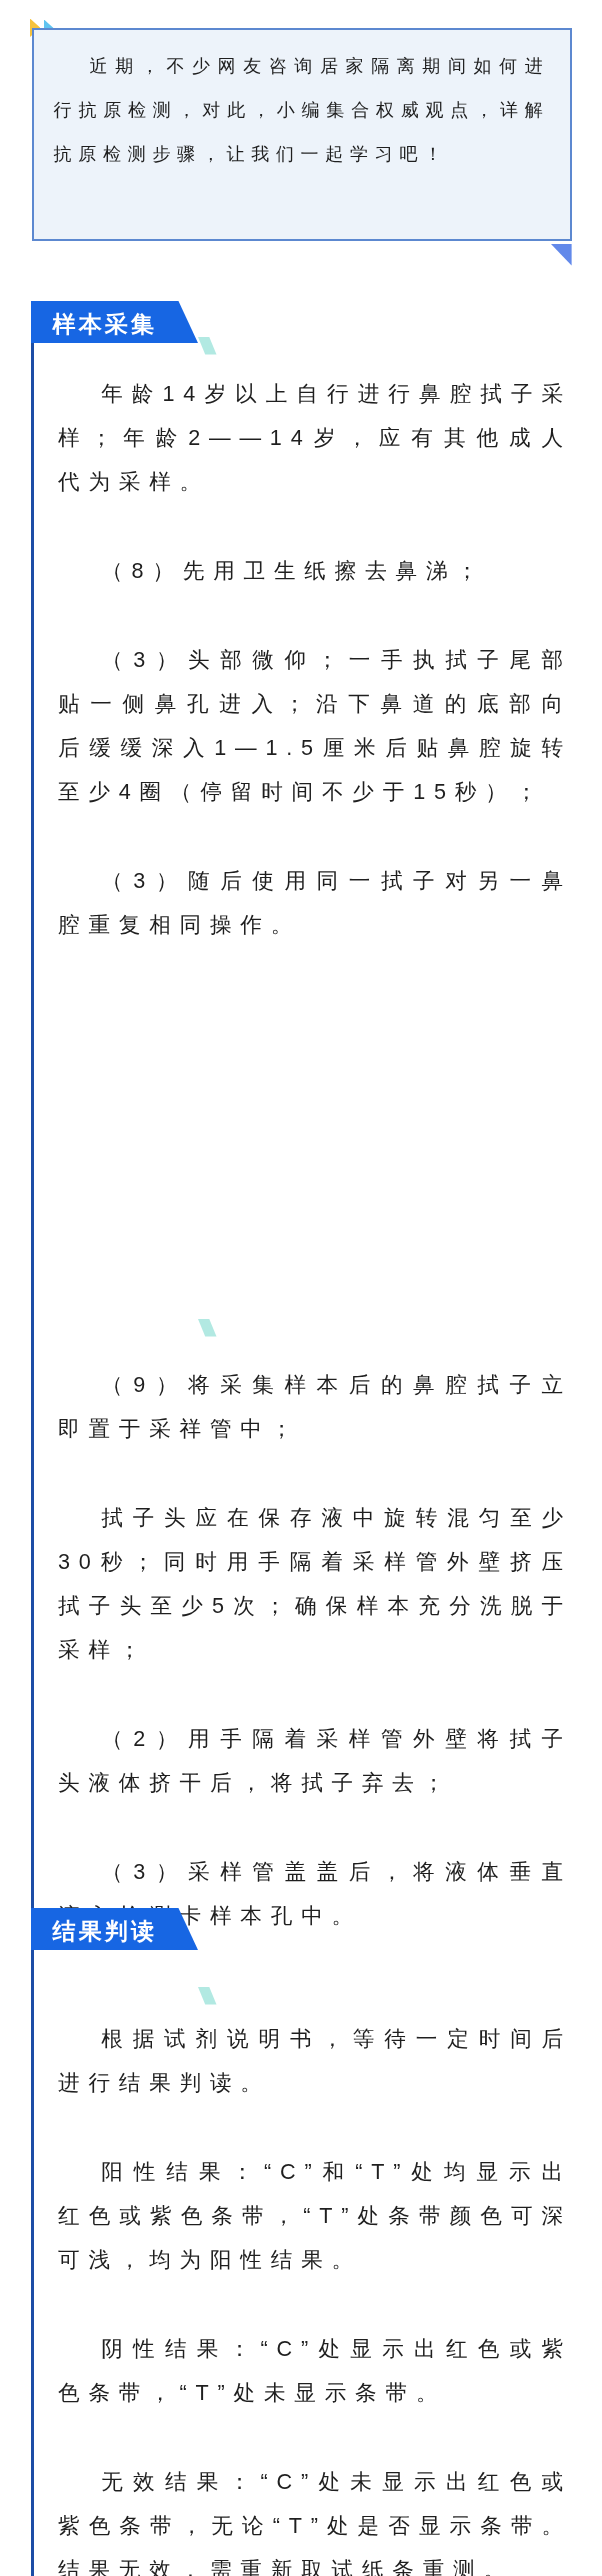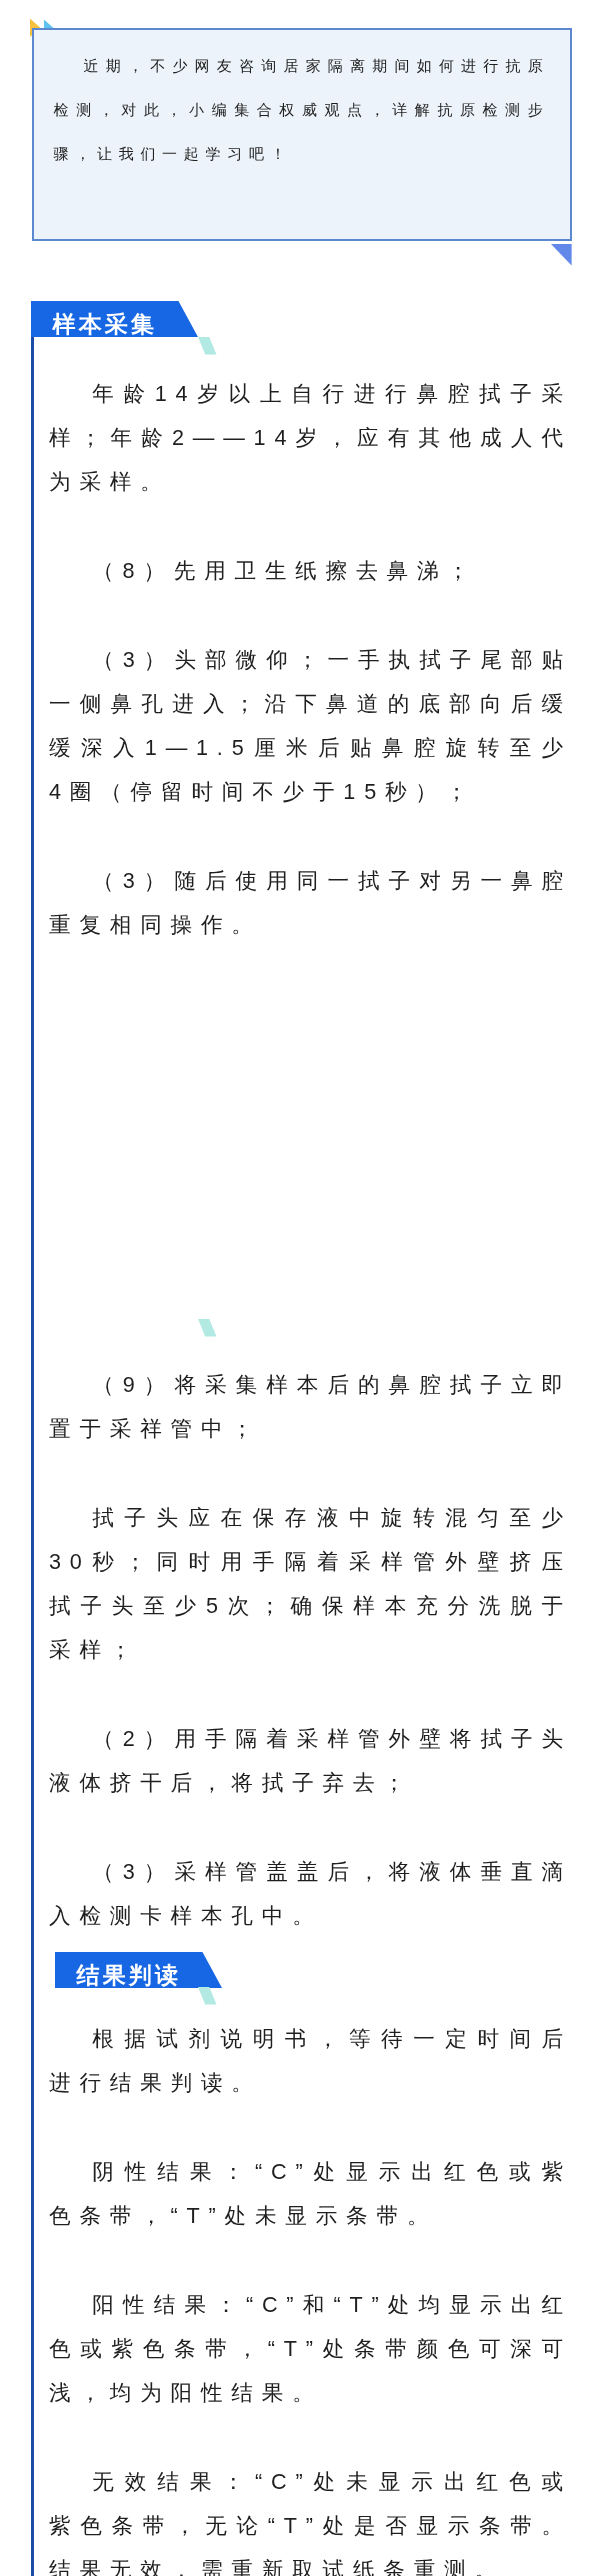--- a/index.html
+++ b/index.html
@@ -23,64 +23,64 @@
   }
   
   .intro-card{
     position:absolute;left:32px;top:28px;
     width:540px;height:213px;box-sizing:border-box;
     background:var(--card_bg);
     border:2.1px solid var(--card_border);
     padding:14.4px 20.6px 0 19.6px;
   }
   .intro-card .txt{
-    font-size:15px;line-height:44px;letter-spacing:6.7px;
+    font-size:18px;line-height:44px;letter-spacing:6.7px;
     color:var(--text_color);
     text-indent:2em;text-align:justify;text-justify:inter-character;
   }
   .tri{position:absolute;}
   .tri-right{clip-path:polygon(0 0,100% 50%,0 100%);}
   .tri-yellow{left:30px;top:18.5px;width:10.3px;height:18.5px;background:var(--tri_yellow);}
   .tri-sky{left:44px;top:19.6px;width:10.3px;height:18.5px;background:var(--tri_sky);}
   .tri-corner{
     left:551px;top:244px;width:20.6px;height:21.6px;
     background:var(--tri_corner);
     clip-path:polygon(0 0,100% 0,100% 100%);
   }
   
   .vline{
     position:absolute;left:31px;top:301px;
     width:2.6px;height:2362px;background:var(--line_blue);
   }
   
   .sec-header{
-    position:absolute;left:31px;width:167px;height:36px;
+    position:absolute;left:31px;width:167px;height:42px;
     background:var(--header_blue);
     clip-path:polygon(0 0,88.3% 0,100% 100%,0 100%);
   }
   .sec-header .sec-title{
     color:#ffffff;font-size:23px;font-weight:bold;
     letter-spacing:3.1px;line-height:47px;padding-left:21.6px;
     white-space:nowrap;
   }
   .teal-chip{
     position:absolute;left:198px;width:18.5px;height:17.5px;
     background:var(--accent_teal);
     clip-path:polygon(0 0,61% 0,100% 100%,39% 100%);
   }
   .h1{top:301px;}  .chip1{top:337px;}
   .h2{top:1284px;} .chip2{top:1319px;}
-  .h3{top:1952px;margin-left:24px;} .chip3{top:1987px;}
+  .h3{top:1908px;} .chip3{top:1987px;}
   
   .content{
     position:absolute;left:49px;width:523px;
   }
   .c1{top:372px;} .c2{top:1363px;} .c3{top:2017px;}
   .content p{
-    margin:0 0 45px 0;
+    margin:0 0 45px 9px;
     font-size:21.6px;line-height:44px;letter-spacing:8.8px;
     color:var(--text_color);
     text-indent:2em;text-align:justify;text-justify:inter-character;
   }
 </style>
 </head>
 <body>
 
 <div class="canvas">
 
@@ -112,19 +112,19 @@
     <p>（2）用手隔着采样管外壁将拭子头液体挤干后，将拭子弃去；</p>
     <p>（3）采样管盖盖后，将液体垂直滴入检测卡样本孔中。</p>
   </div>
 
   <div class="sec-header h3">
     <div class="sec-title">结果判读</div>
   </div>
   <span class="teal-chip chip3"></span>
   <div class="content c3">
     <p>根据试剂说明书，等待一定时间后进行结果判读。</p>
+    <p>阳性结果：“C”和“T”处均显示出红色或紫色条带，“T”处条带颜色可深可浅，均为阳性结果。</p>
     <p>阴性结果：“C”处显示出红色或紫色条带，“T”处未显示条带。</p>
-    <p>阳性结果：“C”和“T”处均显示出红色或紫色条带，“T”处条带颜色可深可浅，均为阳性结果。</p>
     <p>无效结果：“C”处未显示出红色或紫色条带，无论“T”处是否显示条带。结果无效，需重新取试纸条重测。</p>
   </div>
 
 </div>
 
 
 </body></html>

